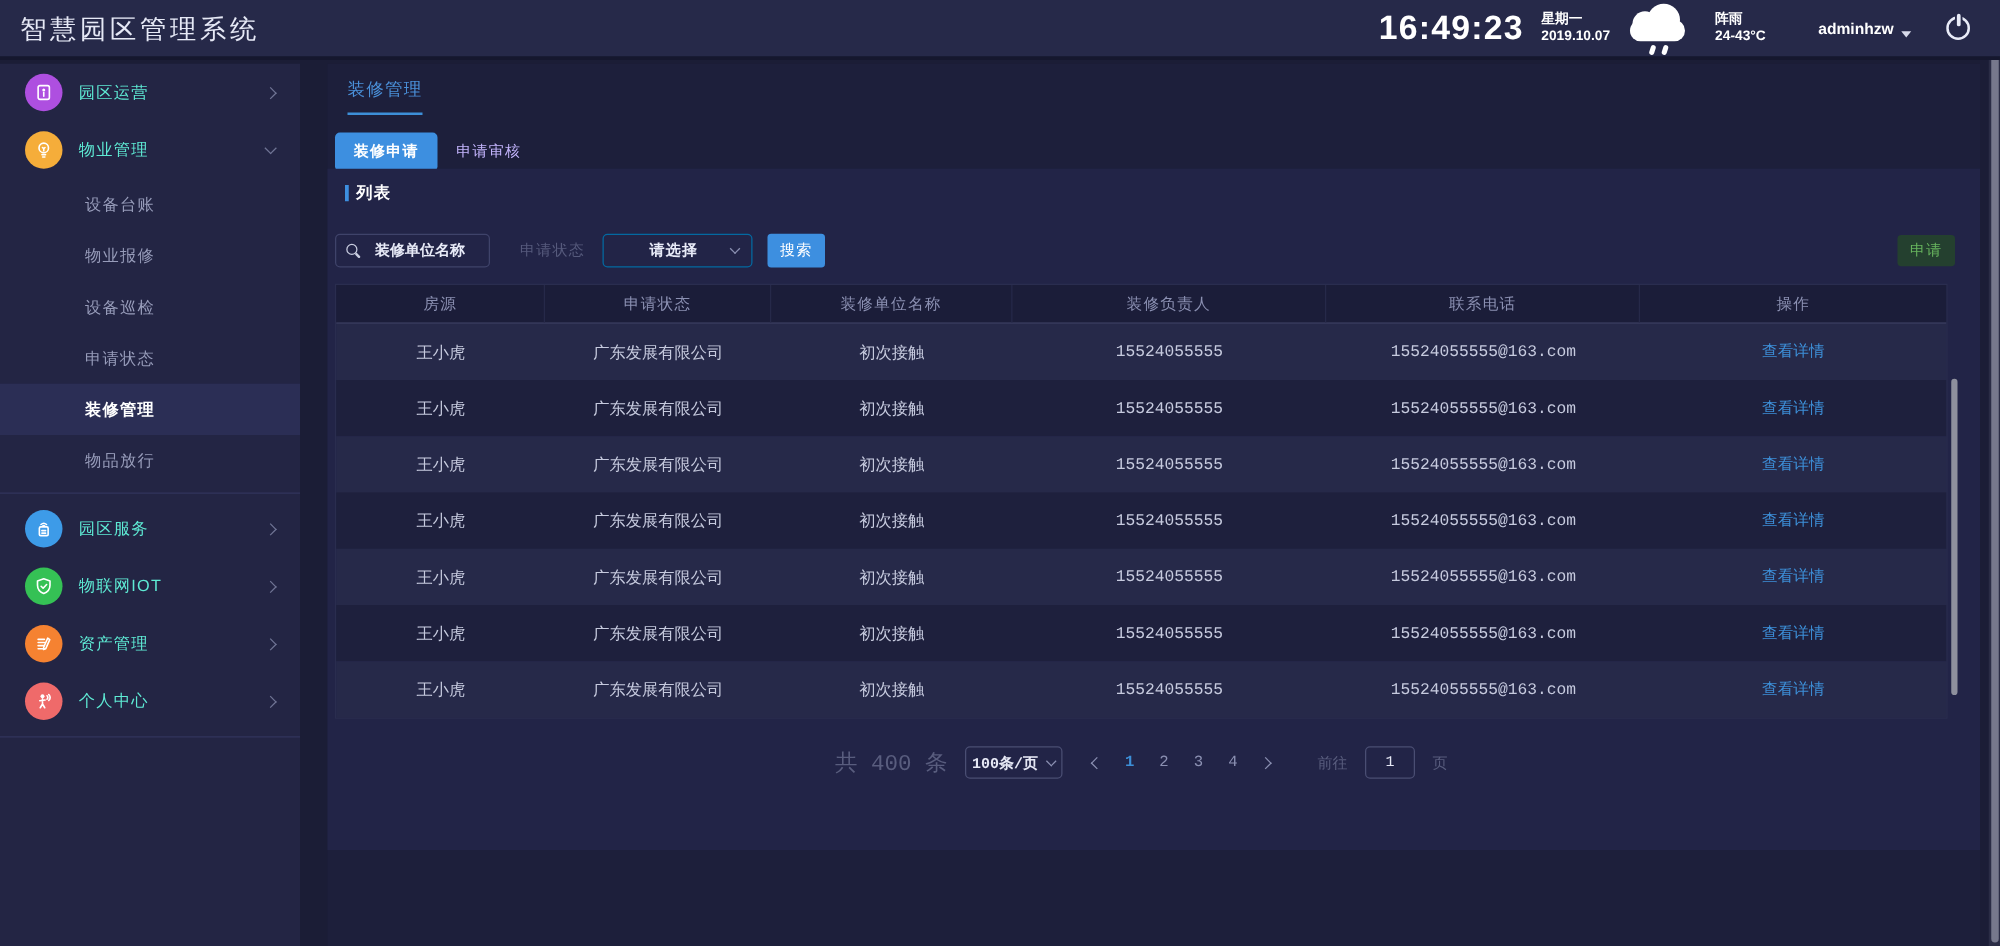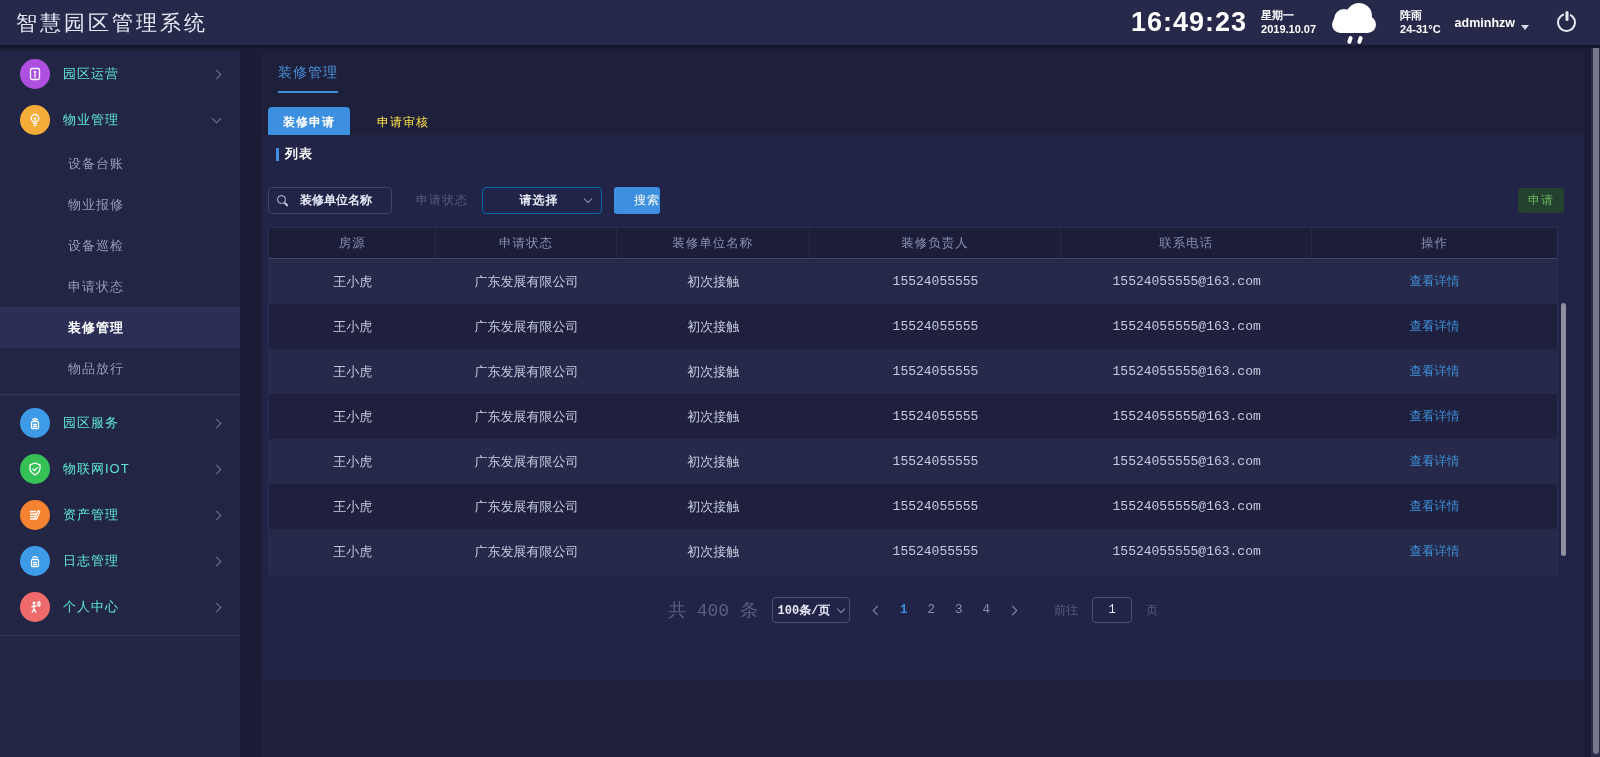--- a/index.html
+++ b/index.html
@@ -22,62 +22,62 @@
   .stack { display:flex; flex-direction:column; justify-content:center; line-height:1.25; }
   .stack span { font-size:11px; color:#fff; font-weight:600; }
   
   .weather-icon { position:relative; width:56px; height:40px; }
   .weather-icon .c1,.weather-icon .c2,.weather-icon .c3 { position:absolute; background:#fff; border-radius:50%; }
   .weather-icon .c1 { width:20px; height:20px; left:4px; top:6px; }
   .weather-icon .c2 { width:26px; height:26px; left:16px; top:0; }
   .weather-icon .c3 { width:44px; height:17px; left:2px; top:13px; border-radius:9px; }
   .weather-icon .d1,.weather-icon .d2 { position:absolute; width:4px; height:8px; background:#fff; border-radius:3px; transform:rotate(18deg); top:33px; }
   .weather-icon .d1 { left:18px; } .weather-icon .d2 { left:28px; }
-  .user-menu { display:flex; align-items:flex-end; gap:6px; cursor:pointer; }
+  .user-menu { display:flex; align-items:flex-end; gap:6px; cursor:pointer; margin-left:28px; }
   .user-name { font-size:12.5px; font-weight:700; color:#fff; }
   .caret-down { width:0; height:0; border-left:4px solid transparent; border-right:4px solid transparent; border-top:5px solid #d7daea; }
   .power-btn { position:relative; width:19px; height:19px; border:2px solid #e9ecf8; border-radius:50%; margin-left:14px; cursor:pointer; }
   .power-btn .notch { position:absolute; top:-3px; left:50%; transform:translateX(-50%); width:6px; height:5px; background:#262949; }
   .power-btn .stem { position:absolute; top:-4px; left:50%; transform:translateX(-50%); width:3px; height:10px; background:#e9ecf8; border-radius:2px; }
   
   .sidebar { position:absolute; top:51px; left:0; width:240px; height:706px; background:#232544; }
   .side-item { display:flex; align-items:center; height:46px; padding:0 20px; cursor:pointer; }
   .side-icon { width:30px; height:30px; border-radius:50%; margin-right:13px; display:flex; align-items:center; justify-content:center; flex:none; }
   .side-label { font-size:13px; color:#5eead4; letter-spacing:1px; }
   .side-chev { margin-left:auto; width:7px; height:7px; border-right:1.5px solid #707595; border-bottom:1.5px solid #707595; }
   .chev-right { transform:rotate(-45deg); }
   .chev-down { transform:rotate(45deg); margin-top:-3px; }
   .side-child { display:flex; align-items:center; height:41px; padding-left:68px; font-size:13px; color:#979cba; letter-spacing:1px; cursor:pointer; }
   .side-child.active { background:#2b2e55; color:#ffffff; font-weight:700; }
   .side-divider { height:1px; background:#32355c; margin:5px 0; }
   
   .main { position:absolute; top:51px; left:262px; width:1322px; height:706px; background:#1d1f3b; }
   .page-tabbar { padding:12px 16px 0 16px; }
   .page-tab { display:inline-block; font-size:14px; color:#4a90d9; padding-bottom:9px; border-bottom:2px solid #3d8fd8; cursor:pointer; letter-spacing:1px; }
-  .subtab-row { display:flex; align-items:center; gap:12px; padding:14px 0 0 6px; }
+  .subtab-row { display:flex; align-items:center; padding:14px 0 0 6px; }
   .subtab { font-size:12px; padding:7px 15px; border-radius:4px; cursor:pointer; letter-spacing:1px; }
   .subtab.active { background:#3d8fe0; color:#fff; font-weight:700; }
-  .subtab.inactive { color:#fde047; }
+  .subtab.inactive { color:#c4b5fd; }
   .panel { position:absolute; top:84px; left:0; width:1322px; height:545px; background:#222447; padding:10px 0 0 6px;font-family:Liberation Mono, monospace; }
   .section-title { display:flex; align-items:center; gap:6px; padding-left:8px; }
   .section-bar { width:3px; height:13px; background:#3d8fe0; }
   .section-text { font-size:13px; font-weight:700; color:#ffffff; letter-spacing:1px; }
   
   .filter-row { display:flex; align-items:center; margin-top:24px; position:relative; height:27px; }
   .search-box { display:flex; align-items:center; width:124px; height:27px; border:1px solid #3f436a; border-radius:4px; padding:0 8px; }
   .mag-icon { position:relative; width:12px; height:12px; flex:none; }
   .mag-icon::before { content:""; position:absolute; width:7px; height:7px; border:1.5px solid #c9cde0; border-radius:50%; left:0; top:0; }
   .mag-icon::after { content:""; position:absolute; width:1.8px; height:4.5px; background:#c9cde0; transform:rotate(-45deg); left:8px; top:7px; border-radius:1px; }
   .search-box input { flex:1; background:transparent; border:none; outline:none; color:#e8ebf8; font-size:12px; font-weight:700; text-align:center; width:80px; font-family:inherit; }
   .search-box input::placeholder { color:#e8ebf8; opacity:1; }
   .filter-label { font-size:12px; color:#565a7c; margin:0 14px 0 24px; letter-spacing:1px; }
   .select-box { display:flex; align-items:center; justify-content:space-between; width:120px; height:27px; border:1px solid #0369a1; border-radius:4px; padding:0 10px; cursor:pointer; }
   .select-value { font-size:12px; font-weight:700; color:#e8ebf8; flex:1; text-align:center; letter-spacing:1px; }
   .chev-sm { width:6px; height:6px; border-right:1.5px solid #8b90b2; border-bottom:1.5px solid #8b90b2; transform:rotate(45deg); margin-top:-3px; flex:none; }
-  .search-btn { margin-left:12px; width:46px; height:27px; background:#3d8fe0; color:#fff; font-size:12px; border:none; border-radius:3px; cursor:pointer; letter-spacing:1px; font-family:inherit;text-align:right; }
+  .search-btn { margin-left:12px; width:46px; height:27px; background:#3d8fe0; color:#fff; font-size:12px; border:none; border-radius:3px; cursor:pointer; letter-spacing:1px; font-family:inherit; }
   .apply-btn { position:absolute; right:20px; top:1px; width:46px; height:25px; background:#24402f; color:#67b45e; font-size:12px; border:none; border-radius:3px; cursor:pointer; letter-spacing:1px; font-family:inherit; }
   
   .table-wrap { margin-top:13px; width:1290px; border:1px solid #2a2d4f; }
   .thead { display:flex; height:31px; background:#1b1d39; border-bottom:1px solid #42466b; }
   .th { display:flex; align-items:center; justify-content:center; font-size:12.5px; color:#8b90b2; border-right:1px solid #262949; letter-spacing:1px; }
   .th:last-child { border-right:none; }
   .trow { display:flex; height:45px; }
   .trow:nth-child(odd) { background:#262949; }
   .trow:nth-child(even) { background:#1e203d; }
   .td { display:flex; align-items:center; justify-content:center; font-size:13px; color:#c6cade; }
@@ -116,21 +116,21 @@
     </div>
     <div class="weather-icon">
       <span class="c1"></span>
         <span class="c2"></span>
         <span class="c3"></span>
       <span class="d1"></span>
         <span class="d2"></span>
     </div>
     <div class="stack">
       <span>阵雨</span>
-      <span>24-31°C</span>
+      <span>24-43°C</span>
     </div>
     <div class="user-menu">
       <span class="user-name">adminhzw</span>
       <span class="caret-down"></span>
     </div>
     <div class="power-btn">
       <span class="notch"></span>
         <span class="stem"></span>
     </div>
   </div>
@@ -186,30 +186,20 @@
       <span class="side-chev chev-right"></span>
     </div>
     <div class="side-item">
       <span class="side-icon" style="background: rgb(245, 130, 49);">
         <svg width="16" height="16" viewBox="0 0 16 16">
           <path d="M3.5 4.5h5M3.5 7h5M3.5 9.5h5M3.5 12h3.5" fill="none" stroke="#fff" stroke-width="1.3" stroke-linecap="round" stroke-linejoin="round"></path>
           <path d="M11.2 3.5l1.6 1.2-3.2 7.2-1.8.6.2-1.9z" fill="none" stroke="#fff" stroke-width="1.3" stroke-linecap="round" stroke-linejoin="round"></path>
         </svg>
       </span>
       <span class="side-label">资产管理</span>
-      <span class="side-chev chev-right"></span>
-    </div>
-    <div class="side-item">
-      <span class="side-icon" style="background: rgb(61, 155, 232);">
-        <svg width="16" height="16" viewBox="0 0 16 16">
-          <rect x="4.5" y="6.5" width="7" height="7" rx="1" fill="none" stroke="#fff" stroke-width="1.3" stroke-linecap="round" stroke-linejoin="round"></rect>
-          <path d="M6.5 9.5h3M6.5 11.5h3M5.8 4.6c1.3-1.2 3.1-1.2 4.4 0" fill="none" stroke="#fff" stroke-width="1.3" stroke-linecap="round" stroke-linejoin="round"></path>
-        </svg>
-      </span>
-      <span class="side-label">日志管理</span>
       <span class="side-chev chev-right"></span>
     </div>
     <div class="side-item">
       <span class="side-icon" style="background: rgb(239, 106, 106);">
         <svg width="16" height="16" viewBox="0 0 16 16">
           <circle cx="7" cy="4" r="1.6" fill="#fff"></circle>
           <path d="M7 6v4.2M7 10.2l-1.8 3M7 10.2l1.8 3M4.8 7.6L9 7M10.6 3.6c.9.8.9 2 0 2.8M12 2.6c1.5 1.4 1.5 3.4 0 4.8" fill="none" stroke="#fff" stroke-width="1.3" stroke-linecap="round" stroke-linejoin="round"></path>
         </svg>
       </span>
       <span class="side-label">个人中心</span>

